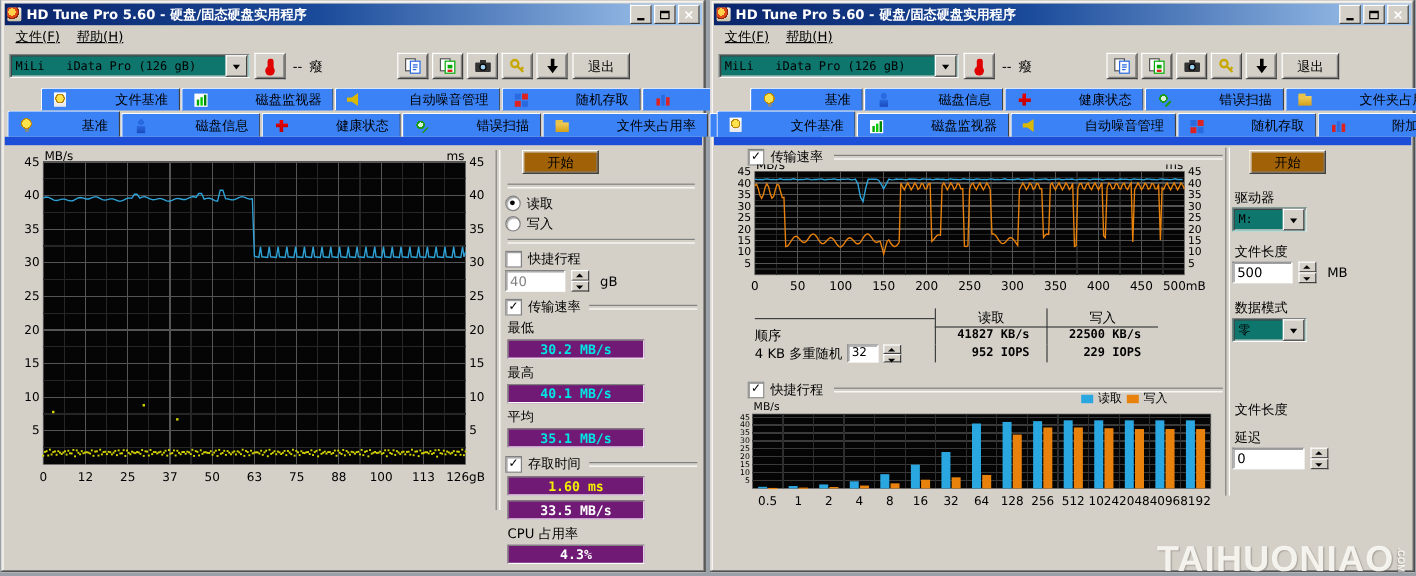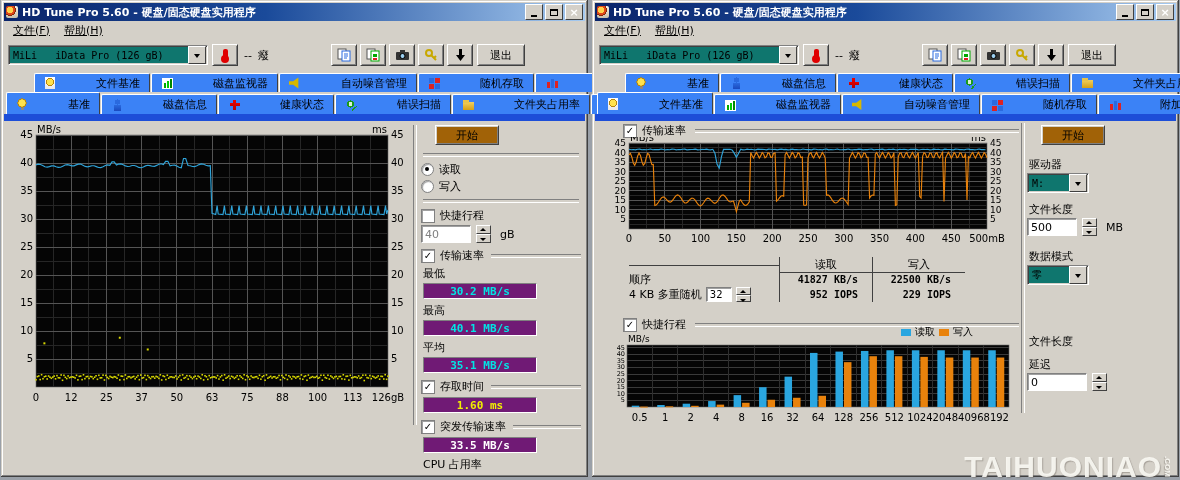--- a/index.html
+++ b/index.html
@@ -603,25 +603,20 @@
         <div class="lbl">最高</div>
         <div class="lcd">40.1 MB/s</div>
         <div class="lbl">平均</div>
         <div class="lcd">35.1 MB/s</div>
         <div class="grp">
             <span class="cb ck"></span>
             <span>存取时间</span>
             <span class="etl"></span>
           </div>
         <div class="lcd y">1.60 ms</div>
-        <div class="grp">
-            <span class="cb ck"></span>
-            <span>突发传输速率</span>
-            <span class="etl"></span>
-          </div>
         <div class="lcd w">33.5 MB/s</div>
         <div class="lbl">CPU 占用率</div>
         <div class="lcd w">4.3%</div>
       </div>
     </div>
   </div>
 
   <div class="window" id="winR">
     <div class="tbar">
       <span class="appicon"></span>

